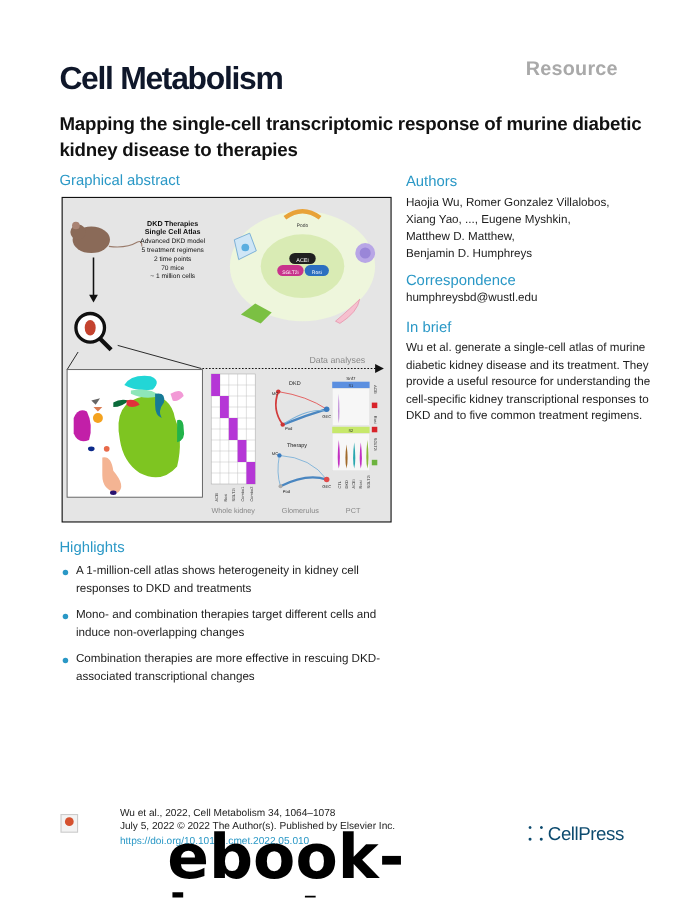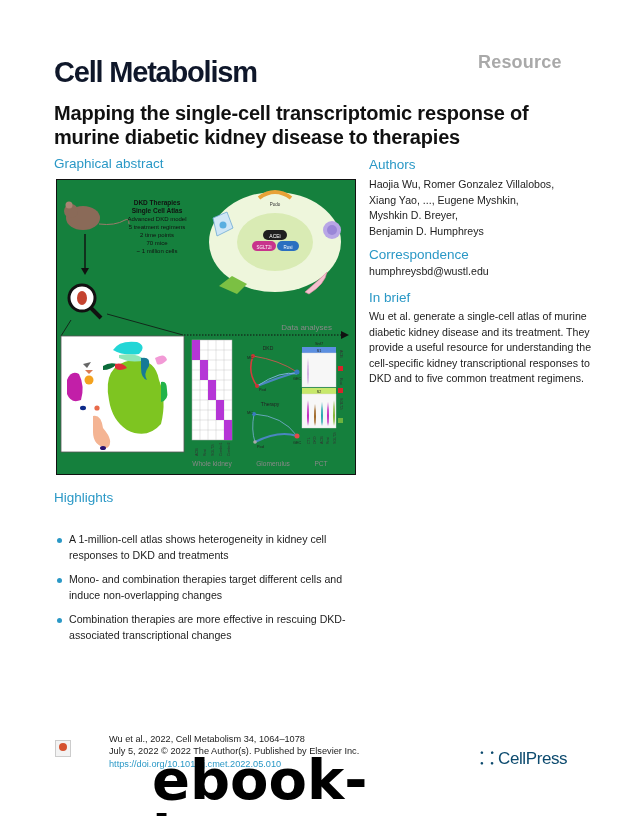--- a/index.html
+++ b/index.html
@@ -9,38 +9,38 @@
   }
   .abs { position:absolute; }
   .journal {
     left:54px; top:58px; font-size:29px; font-weight:bold; color:#0f172a;
     letter-spacing:-1.2px; line-height:1;
   }
   .resource {
     left:478px; top:52px; font-size:18px; font-weight:bold; color:#a9a9a9; letter-spacing:0.2px;
   }
   .title {
-    left:54px; top:101px; width:540px; font-size:20px; font-weight:bold; line-height:24px;
+    left:54px; top:101px; width:540px; font-size:17px; font-weight:bold; line-height:24px;
     color:#111; letter-spacing:-0.2px;
   }
   .section-label { font-size:13.5px; color:#2a98c6; line-height:1; }
   .ga-label { left:54px; top:157px; }
   .ga-box {
     left:56px; top:179px; width:300px; height:296px; border:1.6px solid #111; box-sizing:border-box;
-    background:#15803d;
+    background:#e5e5e5;
   }
   .side { left:369px; width:240px; font-size:10.6px; line-height:15.5px; color:#1c1c1c; }
   .authors-label { left:369px; top:158px; }
   .authors { top:177px; }
   .corr-label { left:369px; top:248px; }
   .corr { top:264px; }
   .brief-label { left:369px; top:291px; }
   .brief { top:309px; width:230px; }
   .hl-label { left:54px; top:491px; }
-  .hl-list { left:56px; top:532px; width:310px; margin:0; padding:0; list-style:none; }
+  .hl-list { left:56px; top:512px; width:310px; margin:0; padding:0; list-style:none; }
   .hl-item { position:relative; padding-left:13px; font-size:10.6px; line-height:15.6px; margin-bottom:9px; color:#1c1c1c; }
   .hl-dot { position:absolute; left:1px; top:6px; width:5px; height:5px; border-radius:50%; background:#2a98c6; }
   .footer { left:109px; top:733px; font-size:9.2px; line-height:12.4px; color:#1c1c1c; }
   .footer .doi { color:#2a98c6; }
   .check-badge {
     left:55px; top:740px; width:16px; height:17px; border:1px solid #ccc; background:#f3f3f3;
     box-sizing:border-box;
   }
   .cellpress { left:480px; top:746px; font-size:17px; color:#0c4a6e; font-weight:normal; letter-spacing:-0.4px; }
   .watermark {
@@ -212,21 +212,21 @@
     <text x="155" y="286" font-size="6.6" text-anchor="middle" fill="#888">Whole kidney</text>
     <text x="216" y="286" font-size="6.6" text-anchor="middle" fill="#888">Glomerulus</text>
     <text x="264" y="286" font-size="6.6" text-anchor="middle" fill="#888">PCT</text>
   </svg>
 </div>
 
 <div class="abs section-label authors-label">Authors</div>
 <div class="abs side authors">
   <div>Haojia Wu, Romer Gonzalez Villalobos,</div>
   <div>Xiang Yao, ..., Eugene Myshkin,</div>
-  <div>Myshkin D. Breyer,</div>
+  <div>Matthew D. Matthew,</div>
   <div>Benjamin D. Humphreys</div>
 </div>
 
 <div class="abs section-label corr-label">Correspondence</div>
 <div class="abs side corr">humphreysbd@wustl.edu</div>
 
 <div class="abs section-label brief-label">In brief</div>
 <div class="abs side brief">Wu et al. generate a single-cell atlas of murine diabetic kidney disease and its treatment. They provide a useful resource for understanding the cell-specific kidney transcriptional responses to DKD and to five common treatment regimens.</div>
 
 <div class="abs section-label hl-label">Highlights</div>

